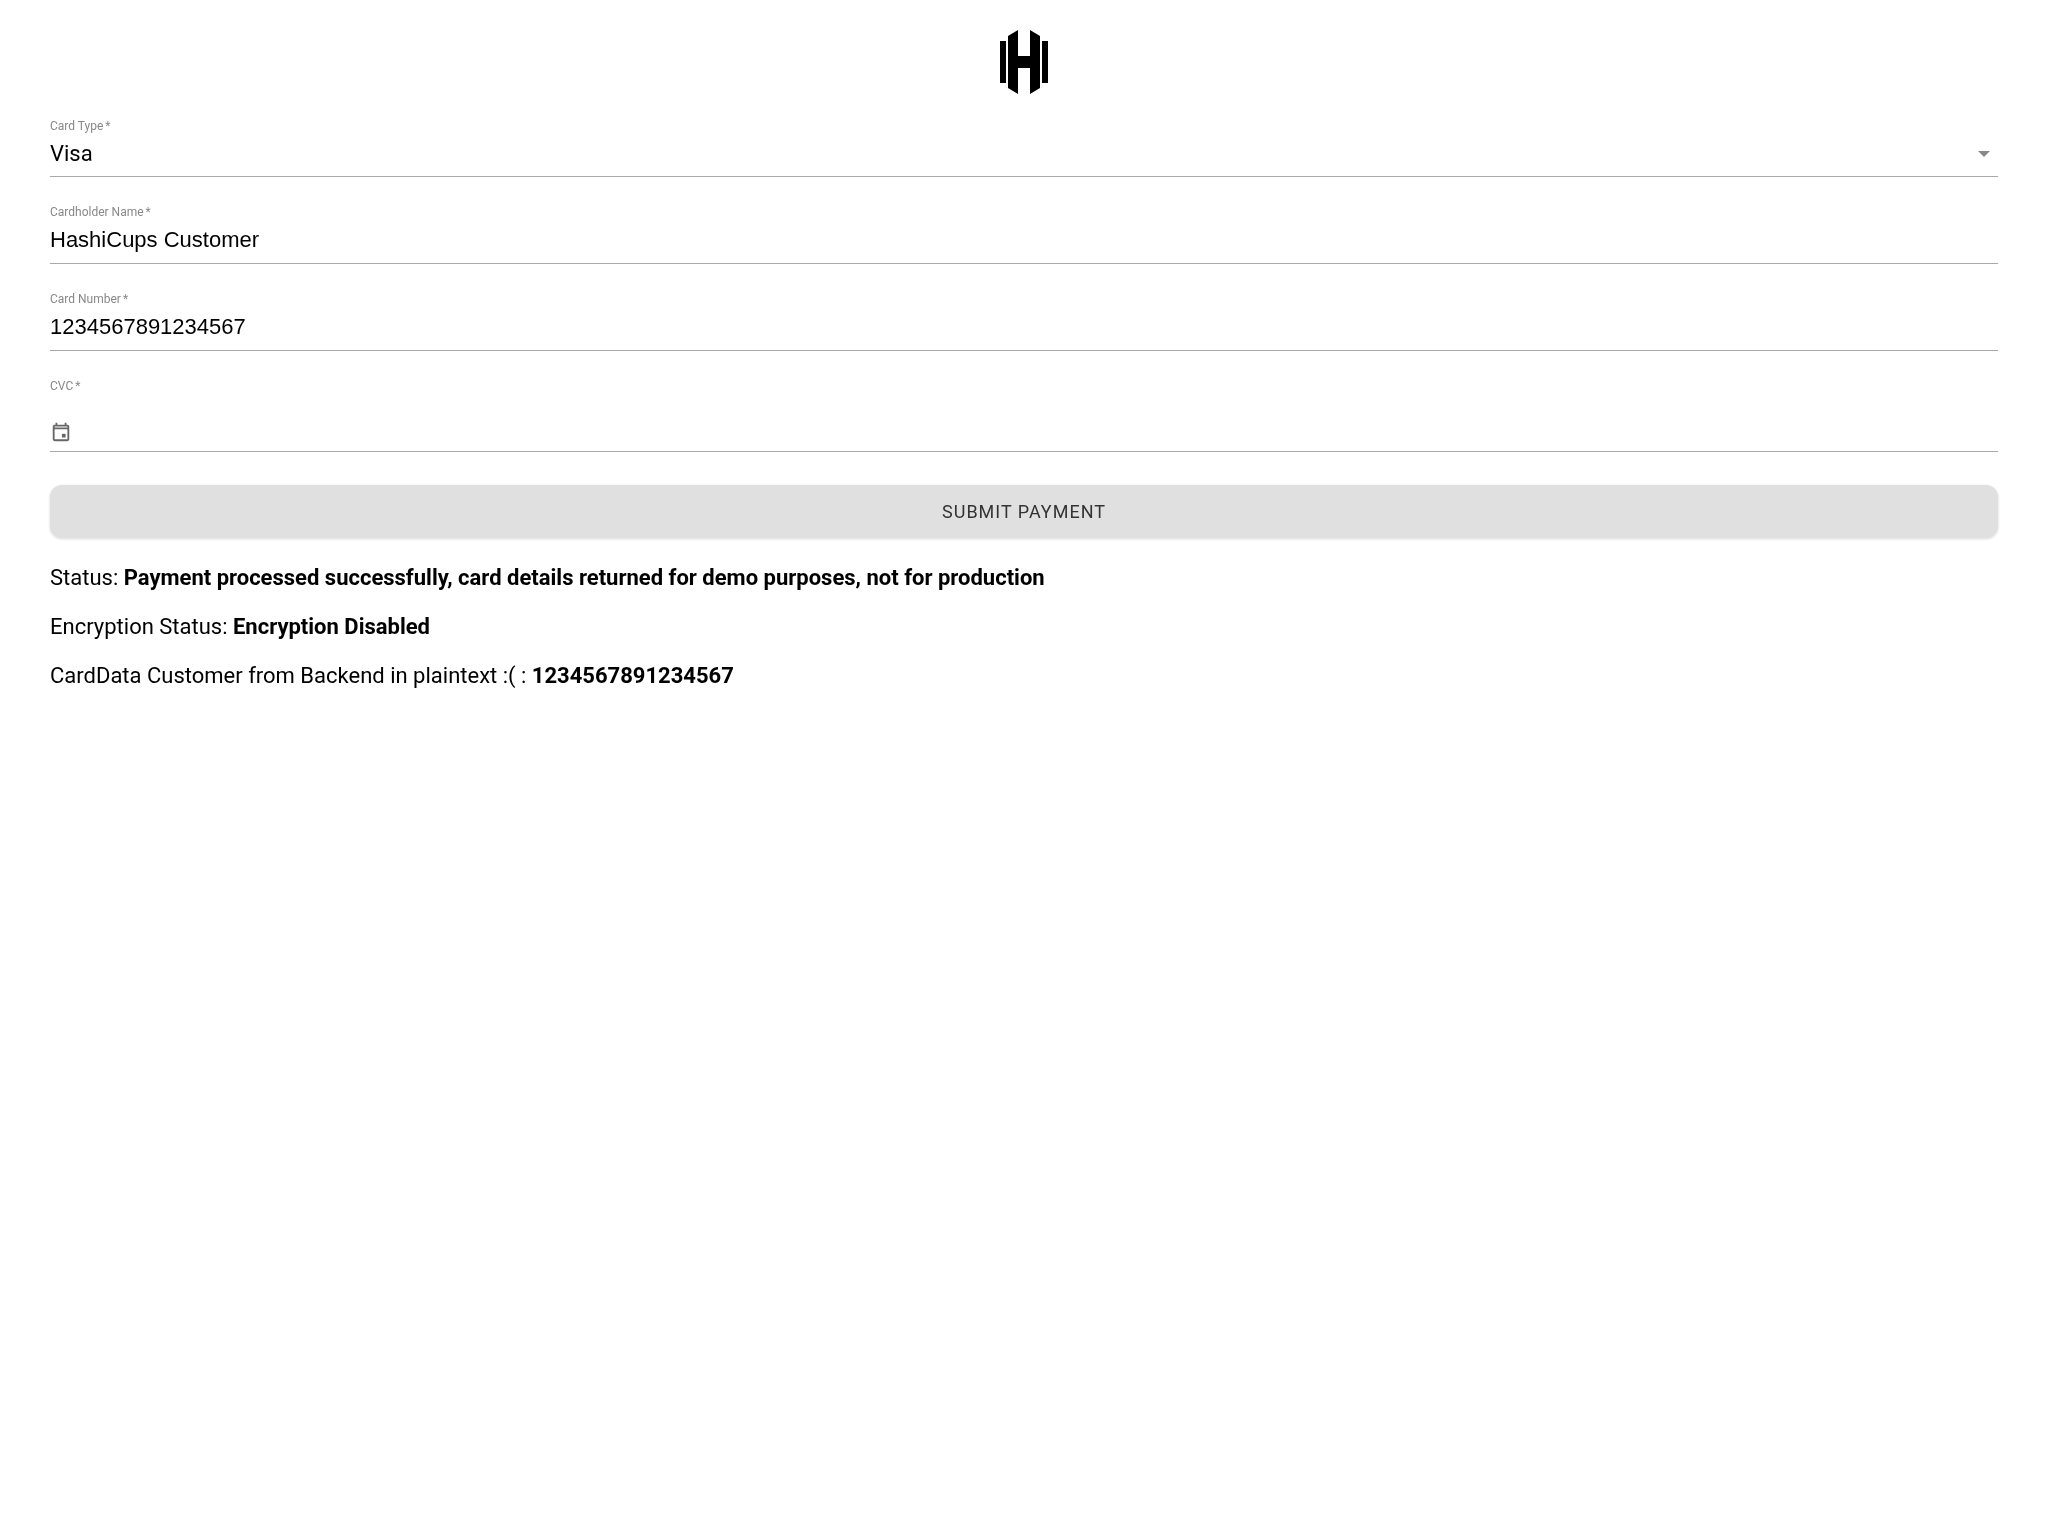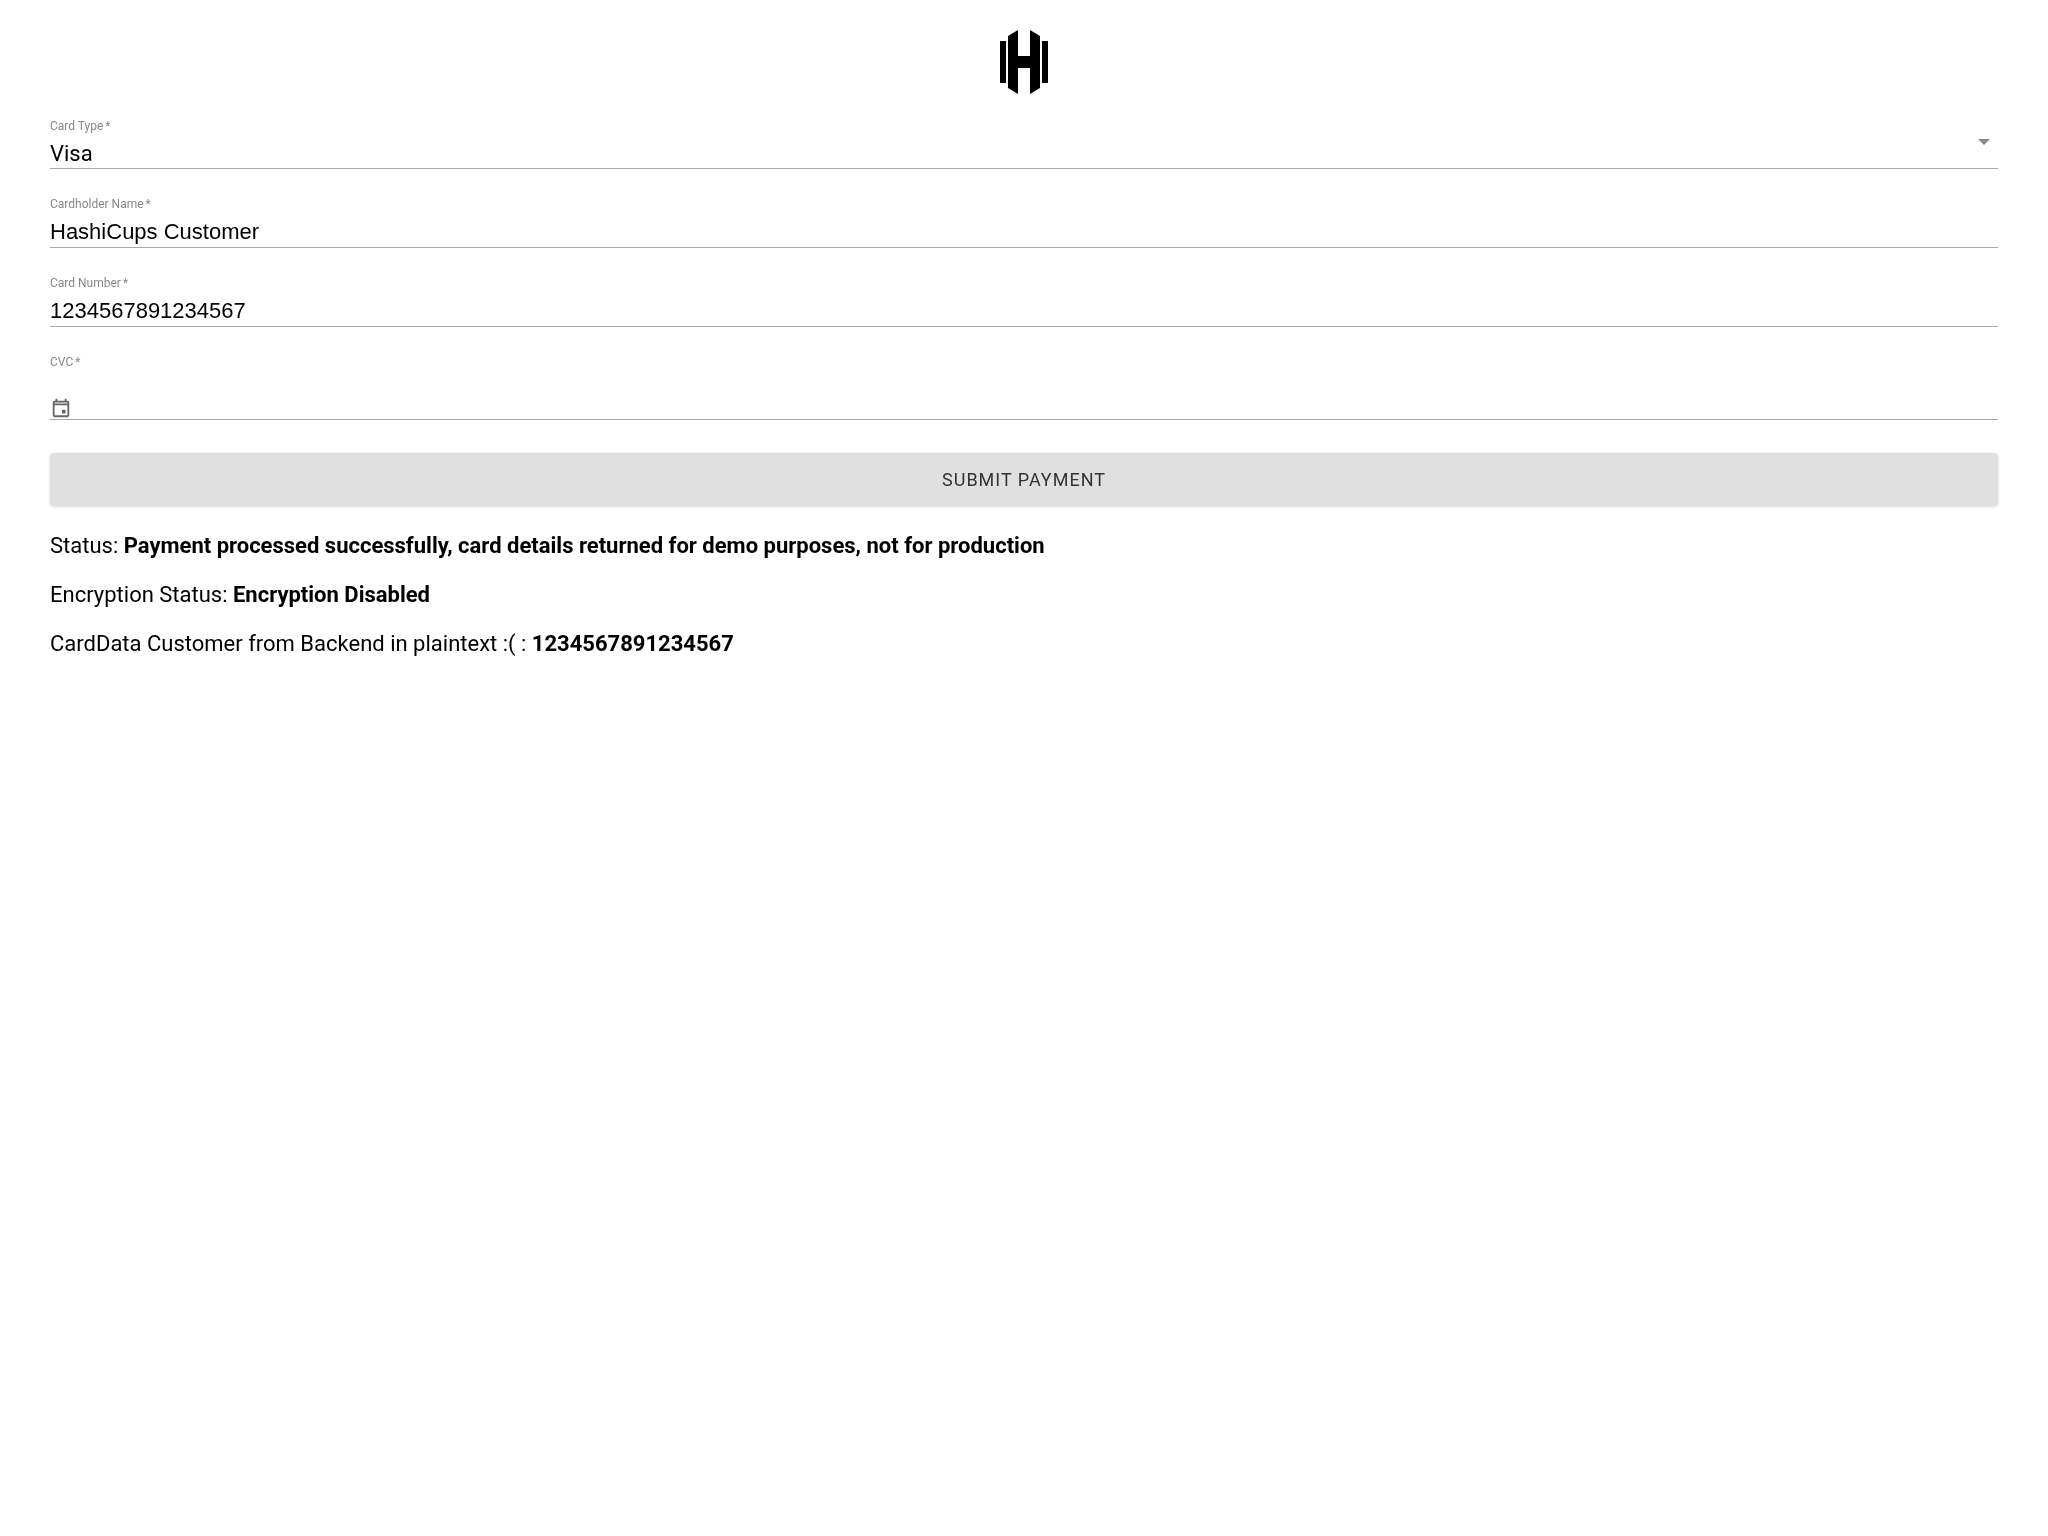--- a/index.html
+++ b/index.html
@@ -30,22 +30,23 @@
       font-size: 12px;
       color: #888;
       margin-bottom: 6px;
       display: block;
     }
     .field-label .required {
       margin-left: 2px;
     }
     .field-input-row {
       display: flex;
+      align-items: center;
       border-bottom: 1px solid #aaa;
-      padding-bottom: 0;
+      padding-bottom: 8px;
     }
     .field-value {
       font-size: 22px;
       color: #000;
       flex: 1;
       border: none;
       outline: none;
       background: transparent;
       padding: 2px 0;
     }
@@ -66,21 +67,21 @@
       width: 100%;
       padding: 16px;
       font-size: 18px;
       letter-spacing: 1px;
       background: #e0e0e0;
       border: none;
       color: #333;
       cursor: pointer;
       margin-top: 5px;
       margin-bottom: 25px;
-      border-radius: 4px;
+      border-radius: 12px;
       box-shadow: 0 1px 3px rgba(0,0,0,0.15);
       font-family: inherit;
     }
     .status-line {
       font-size: 22px;
       margin-bottom: 18px;
       line-height: 1.4;
     }
     .status-line .bold {
       font-weight: 700;

